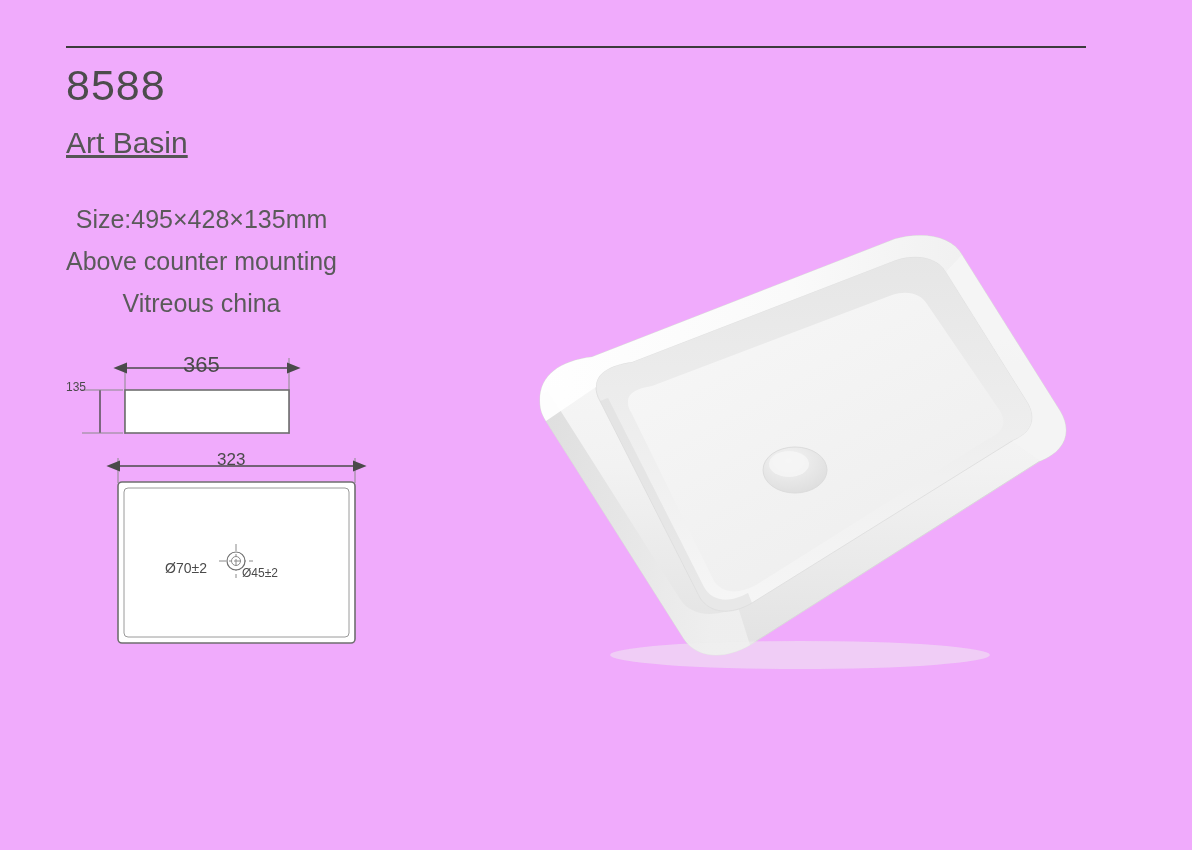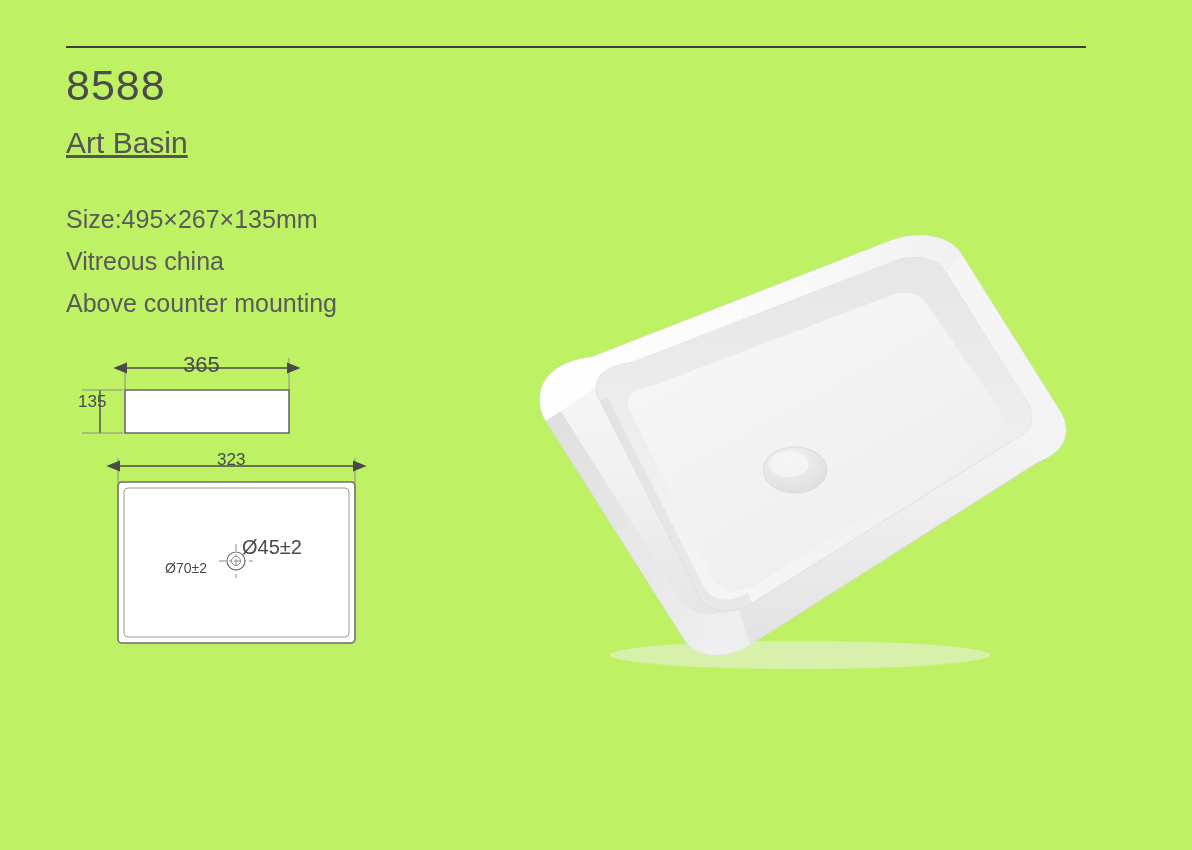--- a/index.html
+++ b/index.html
@@ -12,21 +12,22 @@
     height: 850px;
     position: relative;
     font-family: "Liberation Sans", sans-serif;
     color: #4a4a4a;
     overflow: hidden;
   }
 
   .sheet {
     position: absolute;
     inset: 0;
-    background: #bef264;
+    background: #f0abfc;
+    text-align: center;
   }
 
   
   .top-rule {
     position: absolute;
     left: 66px;
     top: 46px;
     width: 1020px;
     height: 2px;
     background: #3c3c3c;
@@ -87,23 +88,23 @@
 <body>
 
 <div class="sheet">
 
   <div class="top-rule"></div>
 
   <div class="model-code">8588</div>
   <div class="product-name">Art Basin</div>
 
   <div class="spec-list">
-    <div>Size:495×267×135mm</div>
+    <div>Size:495×428×135mm</div>
+    <div>Above counter mounting</div>
     <div>Vitreous china</div>
-    <div>Above counter mounting</div>
   </div>
 
   <div class="tech-area">
     <svg class="tech-svg" width="420" height="310" viewBox="0 0 420 310" xmlns="http://www.w3.org/2000/svg">
       <defs>
         <marker id="arrL" markerWidth="10" markerHeight="8" refX="9" refY="4" orient="auto">
           <path d="M10,0 L10,8 L0,4 z" fill="#4a4a4a"></path>
         </marker>
         <marker id="arrR" markerWidth="10" markerHeight="8" refX="1" refY="4" orient="auto">
           <path d="M0,0 L0,8 L10,4 z" fill="#4a4a4a"></path>
@@ -140,24 +141,24 @@
         <rect x="64" y="140" width="225" height="149" rx="4" ry="4" fill="#ffffff" stroke="#9a9a9a" stroke-width="1"></rect>
 
         <circle cx="176" cy="213" r="9" fill="none" stroke="#6f6f6f" stroke-width="1.2"></circle>
         <circle cx="176" cy="213" r="4.5" fill="none" stroke="#8a8a8a" stroke-width="1"></circle>
         <line x1="176" y1="196" x2="176" y2="230" stroke="#8a8a8a" stroke-width="1" stroke-dasharray="7,3,2,3"></line>
         <line x1="159" y1="213" x2="193" y2="213" stroke="#8a8a8a" stroke-width="1" stroke-dasharray="7,3,2,3"></line>
       </g>
     </svg>
 
     <div style="position:absolute;left:123px;top:4px;font-size:22px;color:#4a4a4a;">365</div>
-    <div style="position:absolute;left:6px;top:44px;font-size:17px;color:#4a4a4a;margin-left:12px;">135</div>
+    <div style="position:absolute;left:6px;top:32px;font-size:12px;color:#4a4a4a;">135</div>
     <div style="position:absolute;left:157px;top:102px;font-size:17px;color:#4a4a4a;">323</div>
     <div style="position:absolute;left:105px;top:212px;font-size:14px;color:#4a4a4a;">Ø70±2</div>
-    <div style="position:absolute;left:182px;top:188px;font-size:20px;color:#4a4a4a;">Ø45±2</div>
+    <div style="position:absolute;left:182px;top:218px;font-size:12px;color:#4a4a4a;">Ø45±2</div>
   </div>
 
   <div class="photo">
     <svg width="600" height="470" viewBox="0 0 600 470" xmlns="http://www.w3.org/2000/svg">
       <defs>
         <linearGradient id="outerFace" x1="0" y1="0" x2="0" y2="1">
           <stop offset="0%" stop-color="#fbfbfb"></stop>
           <stop offset="55%" stop-color="#f2f2f2"></stop>
           <stop offset="100%" stop-color="#e2e2e2"></stop>
         </linearGradient>

